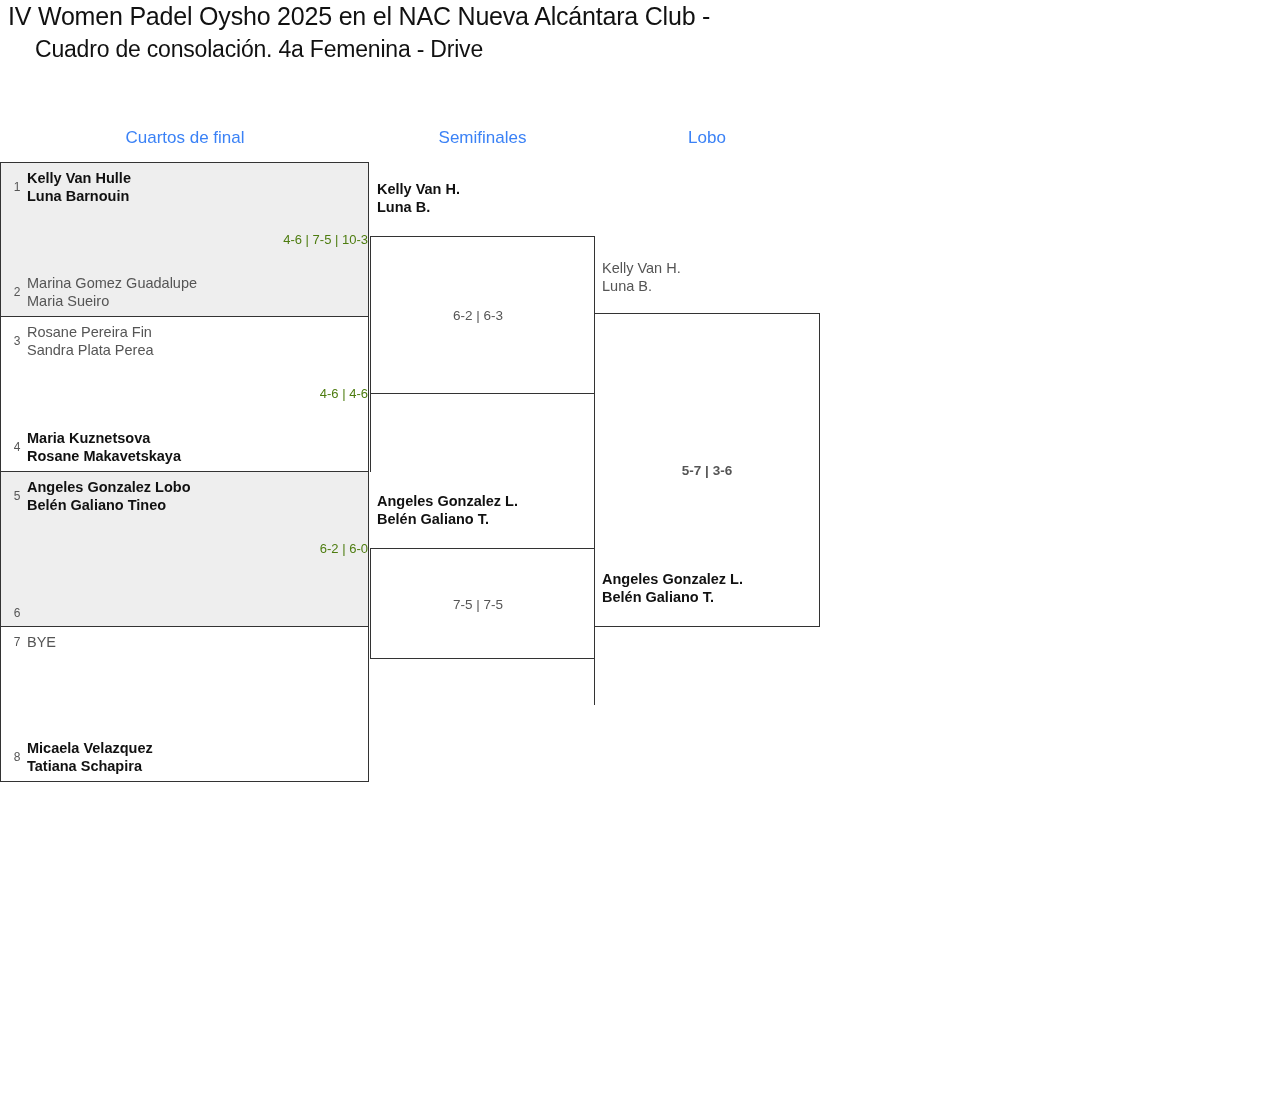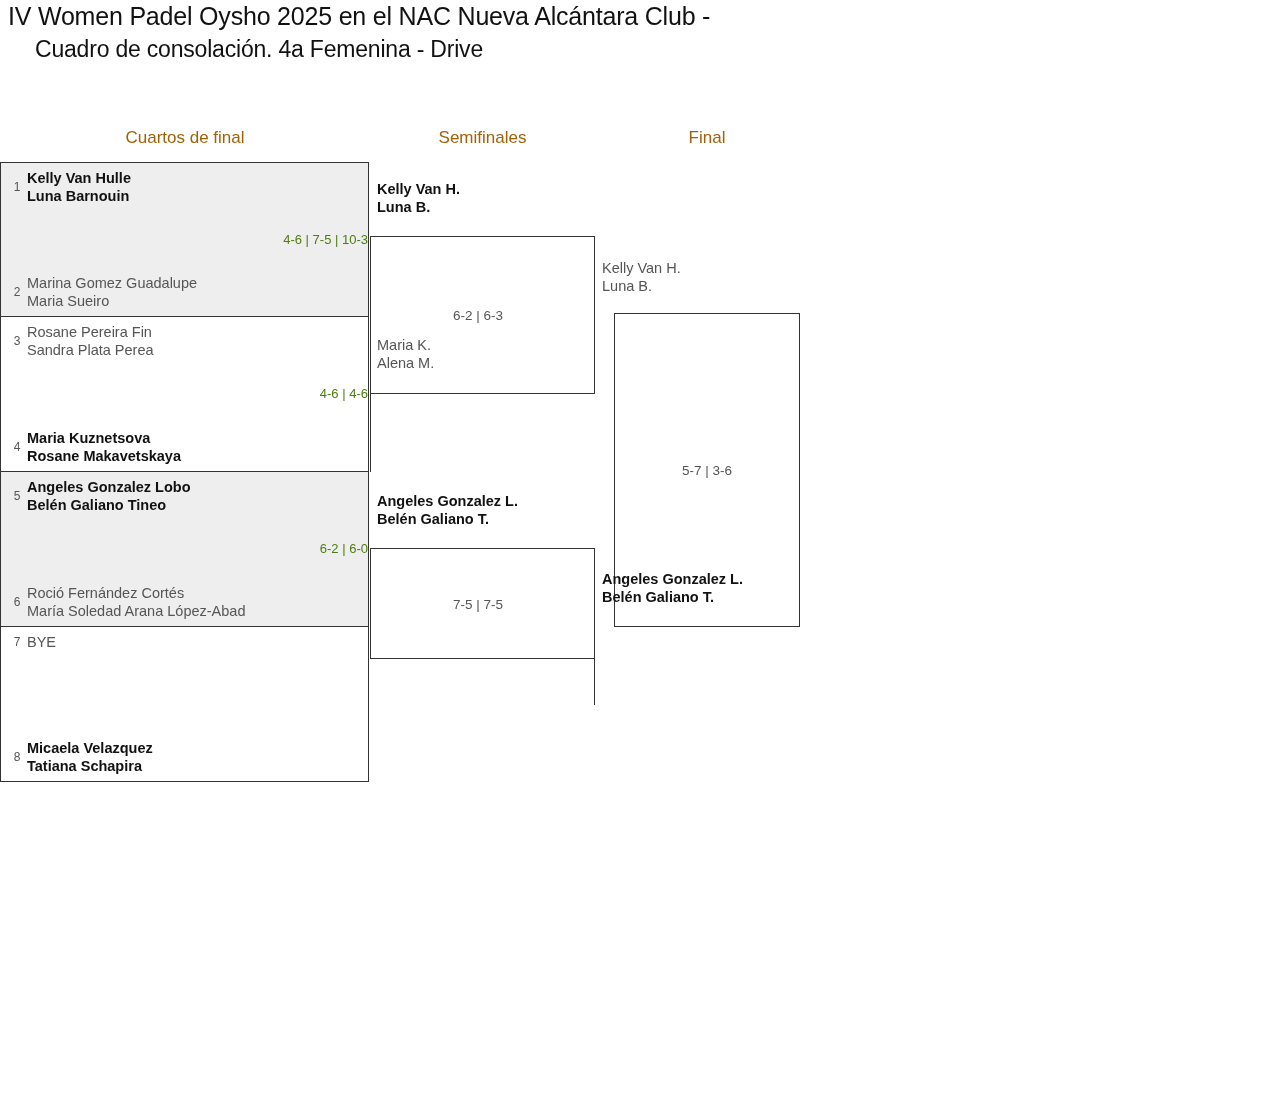--- a/index.html
+++ b/index.html
@@ -36,21 +36,21 @@
     font-weight: 400;
     color: #111111;
     letter-spacing: -0.2px;
     margin-left: 27px;
   }
 
   
   .round-header {
     position: absolute;
     font-size: 17px;
-    color: #a16207;
+    color: #3b82f6;
     text-align: center;
     white-space: nowrap;
   }
   #round-header-0 { left: 0px;   top: 128px; width: 370px; }
   #round-header-1 { left: 370px; top: 128px; width: 225px; }
   #round-header-2 { left: 594px; top: 128px; width: 226px; }
 
   
   #bracket {
     position: absolute;
@@ -155,25 +155,26 @@
   .sf-team.loser  { font-weight: normal; color: #555555; }
 
   #sf-team-0-top    { top: 180px; }
   #sf-team-0-bottom { top: 336px; }
   #sf-team-1-top    { top: 492px; }
   #sf-team-1-bottom { top: 648px; }
 
   
   .fn-box {
     position: absolute;
-    left: 614px;
-    width: 186px;
+    left: 594px;
+    width: 226px;
     box-sizing: border-box;
     border: 1.5px solid #333333;
     background: transparent;
+    font-weight: bold;
   }
   #fn-box-0 { top: 313px; height: 314px; }
 
   .fn-score {
     position: absolute;
     left: 0;
     right: 0;
     top: 50%;
     transform: translateY(-50%);
     text-align: center;
@@ -206,21 +207,21 @@
 </head>
 <body>
 
 <div id="title-block">
   <div class="title-line">IV Women Padel Oysho 2025 en el NAC Nueva Alcántara Club -</div>
   <div class="subtitle-line">Cuadro de consolación. 4a Femenina - Drive</div>
 </div>
 
 <div class="round-header" id="round-header-0">Cuartos de final</div>
 <div class="round-header" id="round-header-1">Semifinales</div>
-<div class="round-header" id="round-header-2">Final</div>
+<div class="round-header" id="round-header-2">Lobo</div>
 
 <div id="bracket">
 
   <div class="qf-block shaded first" id="qf-0">
     <div class="qf-team top">
       <span class="seed">1</span>
       <span class="team-names winner">
         <span>Kelly Van Hulle</span><br>
         <span>Luna Barnouin</span>
       </span>
@@ -257,24 +258,20 @@
     <div class="qf-team top">
       <span class="seed">5</span>
       <span class="team-names winner">
         <span>Angeles Gonzalez Lobo</span><br>
         <span>Belén Galiano Tineo</span>
       </span>
     </div>
     <div class="qf-score">6-2 | 6-0</div>
     <div class="qf-team bottom">
       <span class="seed">6</span>
-      <span class="team-names loser">
-        <span>Roció Fernández Cortés</span><br>
-        <span>María Soledad Arana López-Abad</span>
-      </span>
     </div>
   </div>
 
   <div class="qf-block plain" id="qf-3">
     <div class="qf-team top">
       <span class="seed">7</span>
       <span class="team-names loser">
         <span>BYE</span>
       </span>
     </div>
@@ -288,24 +285,20 @@
     </div>
   </div>
 
   <div class="sf-team winner" id="sf-team-0-top">
     <span>Kelly Van H.</span><br>
     <span>Luna B.</span>
   </div>
   <div class="sf-box" id="sf-box-0">
     <div class="sf-score">6-2 | 6-3</div>
   </div>
-  <div class="sf-team loser" id="sf-team-0-bottom">
-    <span>Maria K.</span><br>
-    <span>Alena M.</span>
-  </div>
   <div class="stub" id="stub-sf-0"></div>
 
   <div class="sf-team winner" id="sf-team-1-top">
     <span>Angeles Gonzalez L.</span><br>
     <span>Belén Galiano T.</span>
   </div>
   <div class="sf-box" id="sf-box-1">
     <div class="sf-score">7-5 | 7-5</div>
   </div>
 

